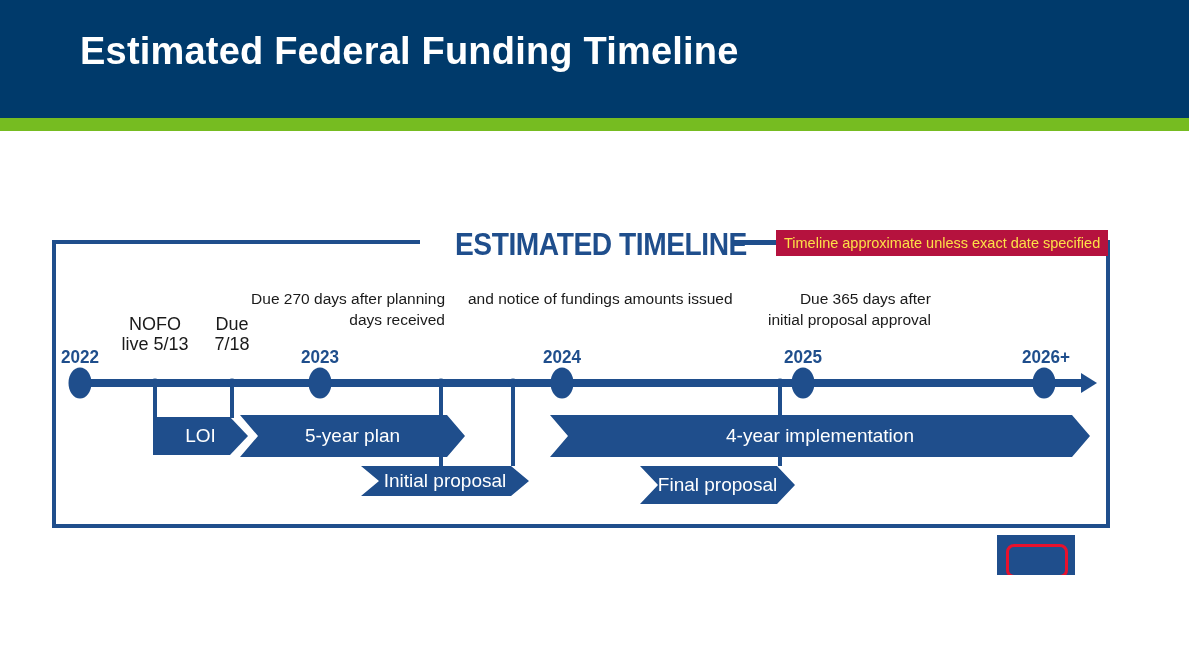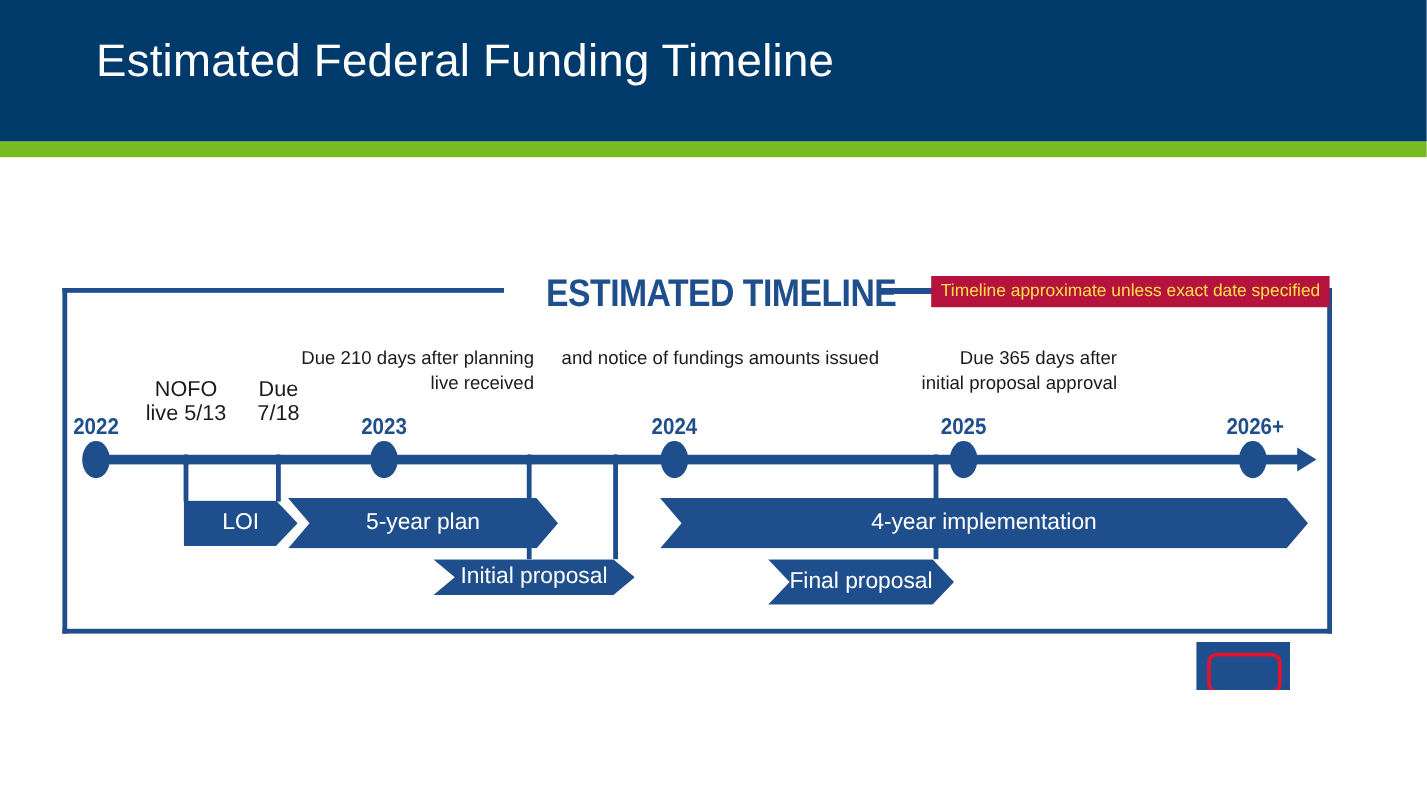--- a/index.html
+++ b/index.html
@@ -13,21 +13,21 @@
 
   
   .header-band{
     position:absolute;left:0;top:0;width:1189px;height:118px;
     background:#003A6B;
   }
   .header-title{
     position:absolute;left:80px;top:30px;
     color:#ffffff;
     font-size:38px;
-    font-weight:400;
+    font-weight:700;
     letter-spacing:0.2px;
     white-space:nowrap;
   }
   .header-rule{
     position:absolute;left:0;top:118px;width:1189px;height:13px;
     background:#76BC21;
   }
 
   
   .tl-frame{
@@ -176,22 +176,22 @@
   <div class="frame-left"></div>
   <div class="frame-right"></div>
   <div class="frame-bottom"></div>
 </div>
 
 <div class="tl-heading">ESTIMATED TIMELINE</div>
 <div class="badge-connector"></div>
 <div class="note-badge">Timeline approximate unless exact date specified</div>
 
 <div class="anno right" style="left:245px;top:288px;width:200px;">
-  <div>Due 210 days after planning</div>
-  <div>live received</div>
+  <div>Due 270 days after planning</div>
+  <div>days received</div>
 </div>
 
 <div class="anno" style="left:468px;top:288px;">
   <div>and notice of fundings amounts issued</div>
 </div>
 
 <div class="anno" style="left:768px;top:288px;text-align:right;">
   <div>Due 365 days after</div>
   <div>initial proposal approval</div>
 </div>

